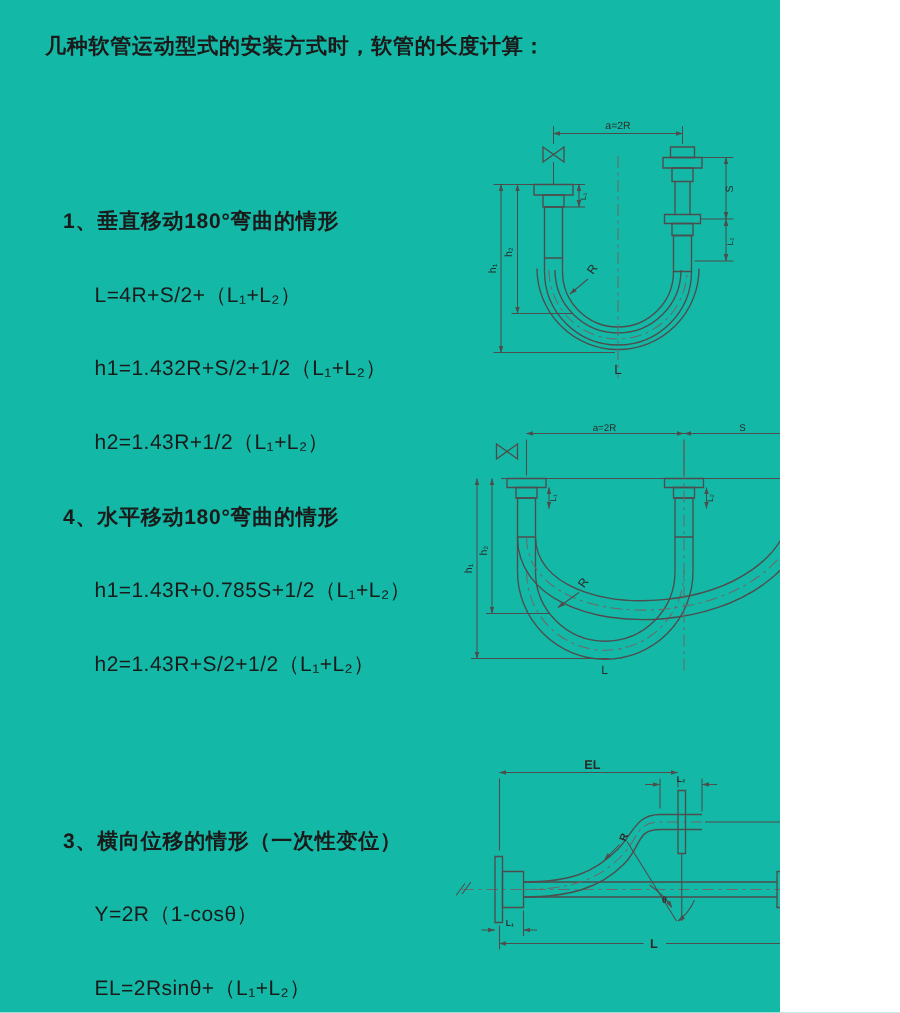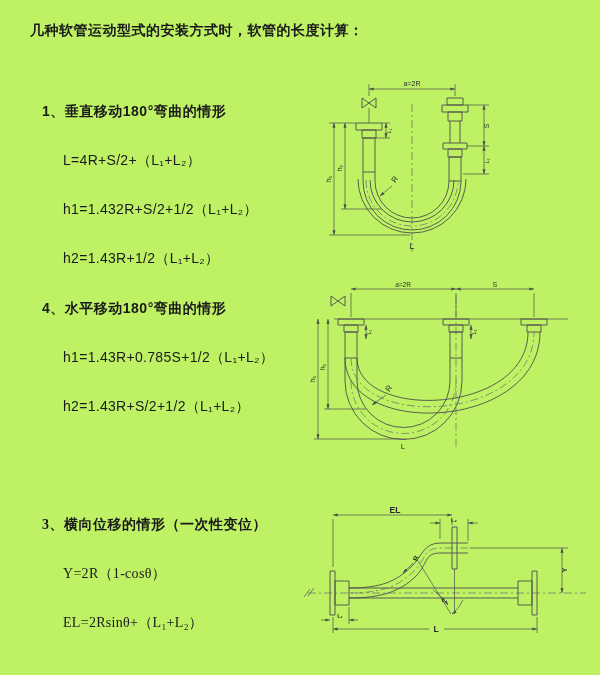--- a/index.html
+++ b/index.html
@@ -1,29 +1,29 @@
 <!DOCTYPE html>
 <html><head>
 <meta charset="utf-8">
 <style>
   html,body{margin:0;padding:0;background:#ffffff;}
   .page{
-    position:relative;width:600px;height:675px;background:#bef264;
+    position:relative;width:520px;height:675px;background:#14b8a6;
     font-family:"Liberation Sans","DejaVu Sans",sans-serif;color:#1a1a1a;overflow:hidden;
   }
   .title{
     position:absolute;left:30px;top:22px;font-size:14px;font-weight:700;
     letter-spacing:0.5px;white-space:nowrap;
   }
   .sec-text{position:absolute;width:280px;}
-  .sec-heading{font-size:14px;font-weight:700;letter-spacing:0.5px;white-space:nowrap;}
+  .sec-heading{font-size:14px;font-weight:700;letter-spacing:0.5px;white-space:nowrap;margin-top:36px;}
   .formula{font-size:14px;margin-top:31px;padding-left:21px;letter-spacing:0.3px;white-space:nowrap;}
   .sec1{left:42px;top:103px;}
   .sec2{left:42px;top:300px;}
-  .sec3{left:42px;top:516px;font-family:Liberation Serif, serif;}
+  .sec3{left:42px;top:516px;}
   .dg{position:absolute;}
   .d1{left:312px;top:76px;}
   .d2{left:306px;top:281px;}
   .d3{left:300px;top:503px;font-weight:bold;}
   svg{display:block;}
   svg *{vector-effect:non-scaling-stroke;}
   .ln{stroke:#4d4d4d;stroke-width:0.9;fill:none;}
   .thin{stroke:#4d4d4d;stroke-width:0.7;fill:none;}
   .cl{stroke:#6a6a6a;stroke-width:0.7;fill:none;stroke-dasharray:8 3 2 3;}
   .dim{stroke:#4d4d4d;stroke-width:0.7;fill:none;}

